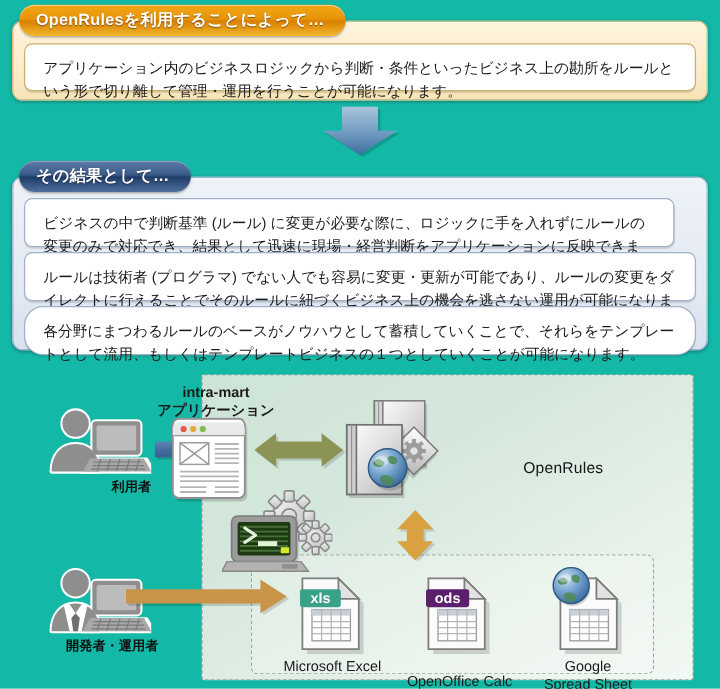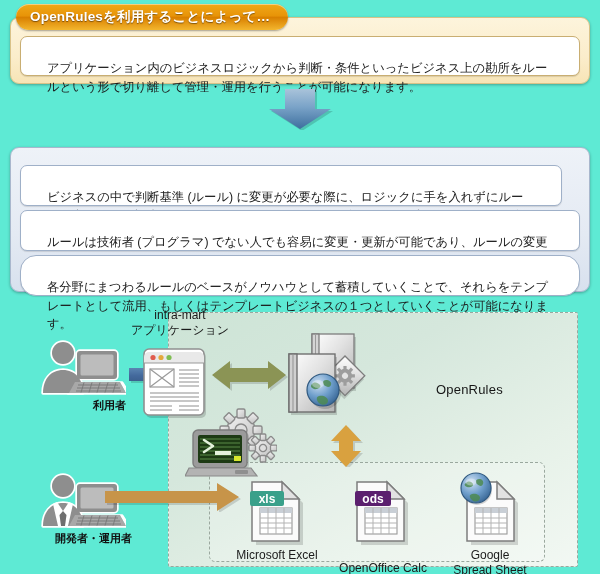--- a/index.html
+++ b/index.html
@@ -3,21 +3,21 @@
 <meta charset="utf-8">
 <style>
   * { box-sizing: border-box; }
   html, body {
     margin: 0; padding: 0;
     width: 600px; height: 574px;
     background: #ffffff;
     font-family: "Liberation Sans", "DejaVu Sans", sans-serif;
     overflow: hidden;
   }
-  #page { position: relative; width: 600px; height: 574px; background:#5eead4; }
+  #page { position: relative; width: 600px; height: 574px; background:#14b8a6; }
 
   
   .panel { position: absolute; }
 
   .tab-label {
     position: absolute;
     top: 0; left: 8px;
     height: 26px;
     padding: 0 18px 0 14px;
     display: flex; align-items: center;
@@ -61,21 +61,21 @@
     background: #ffffff;
     border-radius: 7px;
     padding: 7px 11px 6px 11px;
     font-size: 12.3px;
     line-height: 1.52;
     color: #1b1b1b;
     z-index: 2;
   }
   .inner-orange { border: 1px solid #c9ae72; box-shadow: 0 1px 1px rgba(0,0,0,.12); }
   .inner-blue   { border: 1px solid #9fb0c8; box-shadow: 0 1px 1px rgba(0,0,0,.12); }
-  .inner-box p { margin: 15px; }
+  .inner-box p { margin: 4px; }
 
   
   .down-arrow { position: absolute; z-index: 4; }
 
   
   #diagram { position: absolute; left: 0; top: 300px; width: 600px; height: 274px; }
 
   .green-zone {
     position: absolute;
     left: 168px; top: 12px; width: 410px; height: 255px;
@@ -141,20 +141,21 @@
       </defs>
       <g transform="translate(2,1)">
         <polygon points="18,0 48,0 48,20 64,20 33,40 2,20 18,20" fill="rgba(0,0,0,0.16)" transform="translate(2,2)"></polygon>
         <polygon points="18,0 48,0 48,20 64,20 33,40 2,20 18,20" fill="url(#dnArrow)"></polygon>
       </g>
     </svg>
   </div>
 
   <div class="panel" style="left:8px; top:134px; width:584px; height:158px;">
     <div class="panel-body body-blue"></div>
+    <div class="tab-label tab-blue">その結果として…</div>
 
     <div class="inner-box inner-blue" style="left:12px; right:30px; top:31px; height:41px;">
       <p>ビジネスの中で判断基準 (ルール) に変更が必要な際に、ロジックに手を入れずにルールの変更のみで対応でき、結果として迅速に現場・経営判断をアプリケーションに反映できます。</p>
     </div>
     <div class="inner-box inner-blue" style="left:12px; right:12px; top:76px; height:41px;">
       <p>ルールは技術者 (プログラマ) でない人でも容易に変更・更新が可能であり、ルールの変更をダイレクトに行えることでそのルールに紐づくビジネス上の機会を逃さない運用が可能になります。</p>
     </div>
     <div class="inner-box inner-blue" style="left:12px; right:12px; top:121px; height:41px;border-radius:16px;">
       <p>各分野にまつわるルールのベースがノウハウとして蓄積していくことで、それらをテンプレートとして流用、もしくはテンプレートビジネスの１つとしていくことが可能になります。</p>
     </div>
@@ -195,21 +196,21 @@
         <linearGradient id="blArr" x1="0" y1="0" x2="0" y2="1">
           <stop offset="0%" stop-color="#6f9ec6"></stop>
             <stop offset="55%" stop-color="#43699c"></stop>
           <stop offset="100%" stop-color="#32567f"></stop>
         </linearGradient>
       </defs>
       <polygon points="0,8 24,8 24,1 42,14.5 24,28 24,21 0,21" fill="rgba(0,0,0,.15)" transform="translate(2,2)"></polygon>
       <polygon points="0,8 24,8 24,1 42,14.5 24,28 24,21 0,21" fill="url(#blArr)"></polygon>
     </svg>
 
-    <div class="dlabel dlabel-jp" style="left:130px; top:8px; width:100px; font-weight:normal; font-size:12px;">intra-mart
+    <div class="dlabel dlabel-jp" style="left:130px; top:20px; width:100px; font-weight:bold; font-size:12px;">intra-mart
 アプリケーション</div>
     <svg class="svg-abs" style="left:143px; top:48px;" width="66" height="74" viewBox="0 0 66 74">
       <rect x="3" y="4" width="60" height="66" rx="5" fill="rgba(0,0,0,.16)"></rect>
       <rect x="1" y="1" width="60" height="66" rx="5" fill="#ffffff" stroke="#909090" stroke-width="1.6"></rect>
       <path d="M1 9a5 5 0 0 1 5-5h50a5 5 0 0 1 5 5v6H1z" fill="#e9e9e9"></path>
       <circle cx="10" cy="9.5" r="2.6" fill="#e05c4e"></circle>
       <circle cx="18" cy="9.5" r="2.6" fill="#e4a83c"></circle>
       <circle cx="26" cy="9.5" r="2.6" fill="#7fbd52"></circle>
       <line x1="1" y1="15" x2="61" y2="15" stroke="#9a9a9a" stroke-width="1.2"></line>
       <rect x="7" y="21" width="24" height="18" fill="#fff" stroke="#9a9a9a" stroke-width="1.2"></rect>

